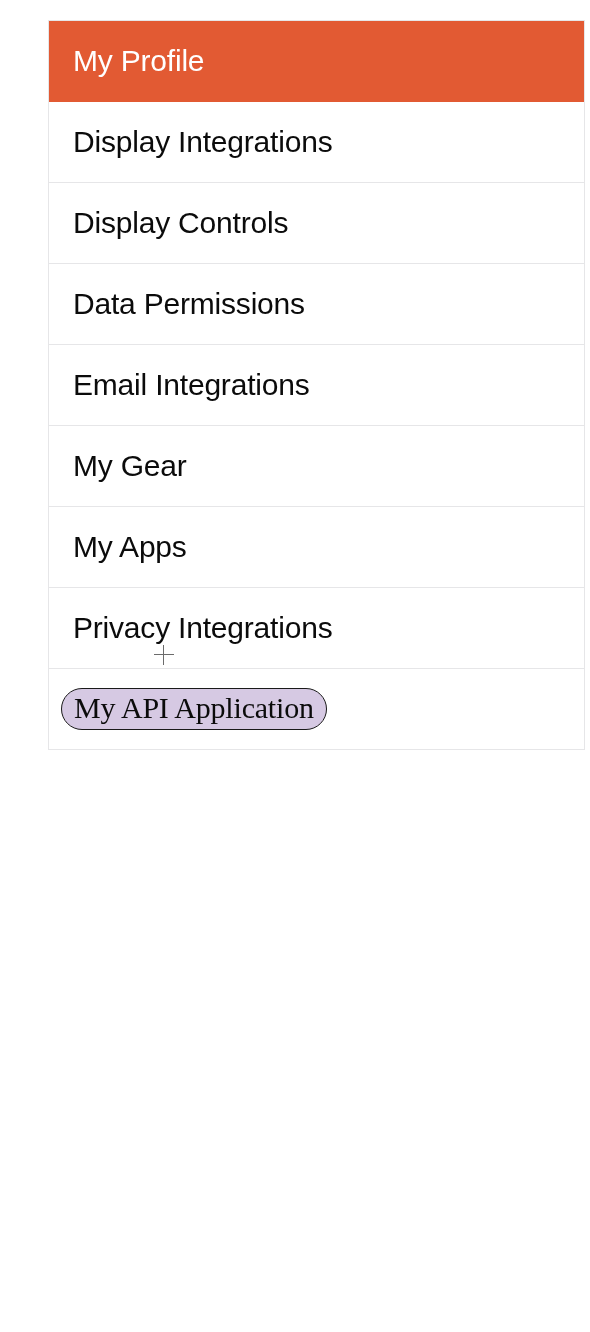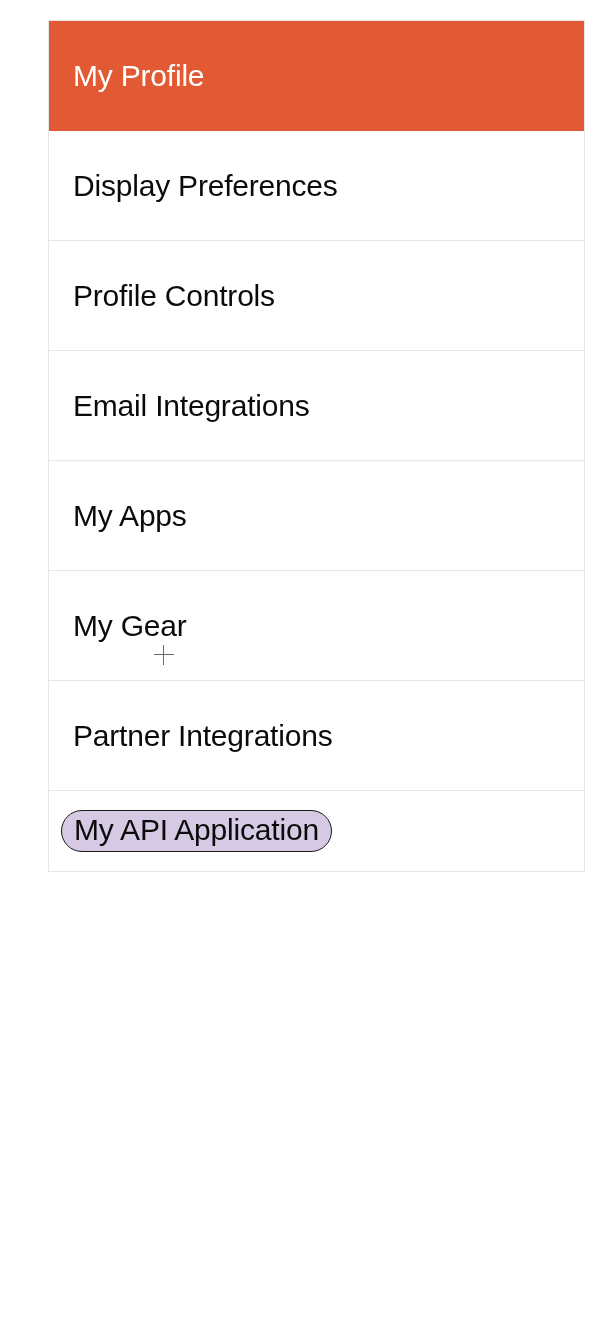--- a/index.html
+++ b/index.html
@@ -11,21 +11,21 @@
     }
     .menu {
       position: absolute;
       left: 48px;
       top: 20px;
       width: 537px;
       border: 1px solid #e6e6e8;
       background: #ffffff;
     }
     .menu-item {
-      height: 110px;
+      height: 81px;
       display: flex;
       align-items: center;
       padding-left: 24px;
       font-size: 30px;
       color: #0b0b0b;
       border-bottom: 1px solid #e6e6e8;
       background: #ffffff;
       cursor: pointer;
       letter-spacing: -0.2px;
       font-weight: 450;
@@ -62,45 +62,49 @@
     .cross-marker::before {
       left: 0; top: 9px; width: 20px; height: 1px;
     }
     .cross-marker::after {
       top: 0; left: 9px; height: 20px; width: 1px;
     }
     .last-item {
       padding-left: 12px;
       height: 80px;
       border-bottom: none;
+      font-family: Liberation Serif, serif;
     }
   </style>
 </head>
 <body>
 
 <nav class="menu">
   <div class="menu-item active">
     <span>My Profile</span>
   </div>
   <div class="menu-item">
-    <span>Display Preferences</span>
+    <span>Display Integrations</span>
   </div>
   <div class="menu-item">
-    <span>Profile Controls</span>
+    <span>Display Controls</span>
+  </div>
+  <div class="menu-item">
+    <span>Data Permissions</span>
   </div>
   <div class="menu-item">
     <span>Email Integrations</span>
   </div>
   <div class="menu-item">
+    <span>My Gear</span>
+  </div>
+  <div class="menu-item">
     <span>My Apps</span>
   </div>
   <div class="menu-item">
-    <span>My Gear</span>
-  </div>
-  <div class="menu-item">
-    <span>Partner Integrations</span>
+    <span>Privacy Integrations</span>
   </div>
   <div class="menu-item last-item">
     <span class="highlight-label">My API Application</span>
   </div>
 </nav>
 
 <span class="cross-marker"></span>
 
 </body></html>

